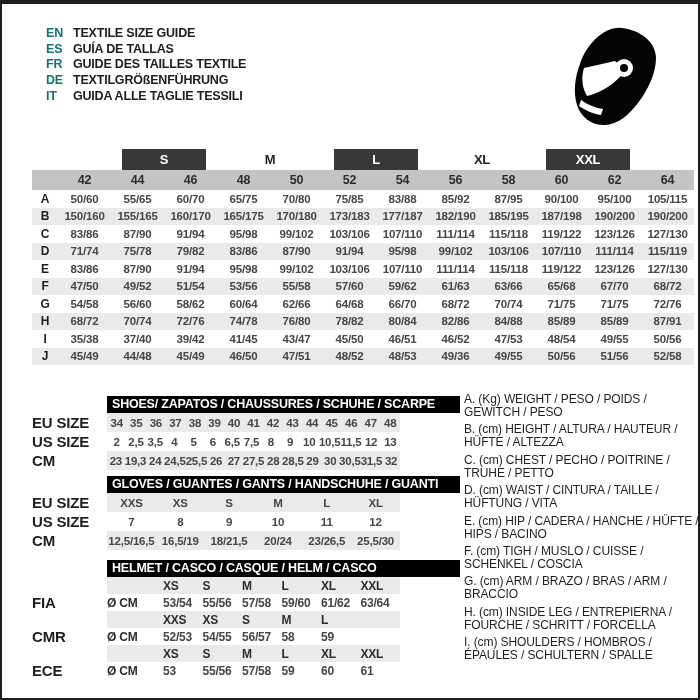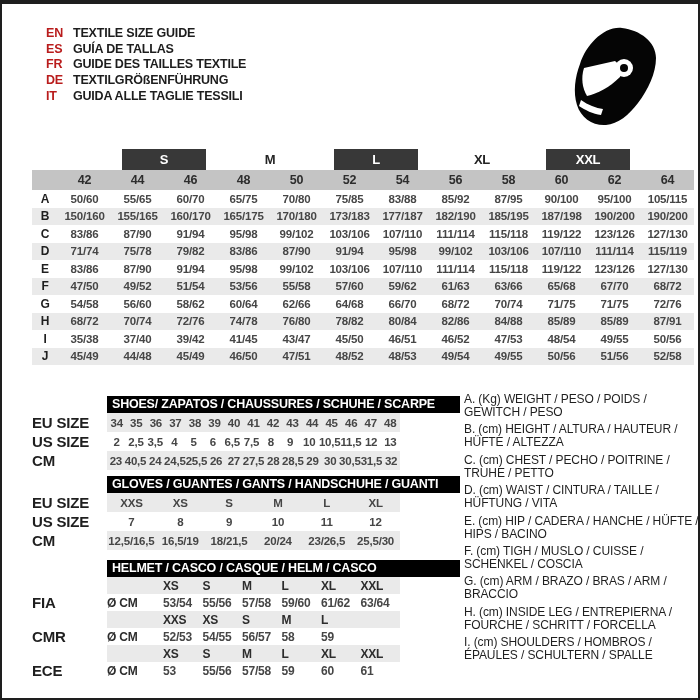--- a/index.html
+++ b/index.html
@@ -6,21 +6,21 @@
   *{box-sizing:border-box;}
   .page{
     position:relative;width:700px;height:700px;background:#fff;
     border:2px solid #1e1e1e;border-top-width:4px;overflow:hidden;
     font-family:"Liberation Sans","DejaVu Sans",sans-serif;
     -webkit-font-smoothing:antialiased;letter-spacing:-0.2px;
   }
   
   .langs{position:absolute;left:44px;top:21px;}
   .lang-row{display:flex;height:15.8px;align-items:center;}
-  .lang-code{width:27px;font-size:12.5px;font-weight:bold;color:#b91c1c;}
+  .lang-code{width:27px;font-size:12.5px;font-weight:bold;color:#0f766e;}
   .lang-title{font-size:12.5px;font-weight:bold;color:#1d1d1d;white-space:nowrap;}
   
   .helmet-icon{position:absolute;left:569px;top:22px;width:94px;height:102px;}
   
   .main-table{position:absolute;left:30px;top:145px;width:662px;}
   .mt-groups,.mt-row{display:grid;grid-template-columns:26px repeat(12,1fr);}
   .mt-groups{height:21px;}
   .grp{margin:0 11px;display:flex;align-items:center;justify-content:center;
        font-size:13px;font-weight:bold;color:#242424;}
   .grp.dark{background:#383838;color:#fff;}
@@ -251,21 +251,21 @@
       </div>
       <div class="mt-row stripe">
         <div class="mt-label">J</div>
         <div class="mt-cell">45/49</div>
         <div class="mt-cell">44/48</div>
         <div class="mt-cell">45/49</div>
         <div class="mt-cell">46/50</div>
         <div class="mt-cell">47/51</div>
         <div class="mt-cell">48/52</div>
         <div class="mt-cell">48/53</div>
-        <div class="mt-cell">49/54</div>
+        <div class="mt-cell">49/36</div>
         <div class="mt-cell">49/55</div>
         <div class="mt-cell">50/56</div>
         <div class="mt-cell">51/56</div>
         <div class="mt-cell">52/58</div>
       </div>
     </div>
 
   <div class="sub-table shoes-table">
     <div class="sub-title">SHOES/ ZAPATOS / CHAUSSURES / SCHUHE / SCARPE</div>
     <div id="shoesRows">
@@ -306,21 +306,21 @@
             <div class="sub-cell">10,5</div>
             <div class="sub-cell">11,5</div>
             <div class="sub-cell">12</div>
             <div class="sub-cell">13</div>
           </div>
         </div>
         <div class="sub-row">
           <div class="sub-label">CM</div>
           <div class="sub-band cols-15 gray">
             <div class="sub-cell">23</div>
-            <div class="sub-cell">40,5</div>
+            <div class="sub-cell">19,3</div>
             <div class="sub-cell">24</div>
             <div class="sub-cell">24,5</div>
             <div class="sub-cell">25,5</div>
             <div class="sub-cell">26</div>
             <div class="sub-cell">27</div>
             <div class="sub-cell">27,5</div>
             <div class="sub-cell">28</div>
             <div class="sub-cell">28,5</div>
             <div class="sub-cell">29</div>
             <div class="sub-cell">30</div>

